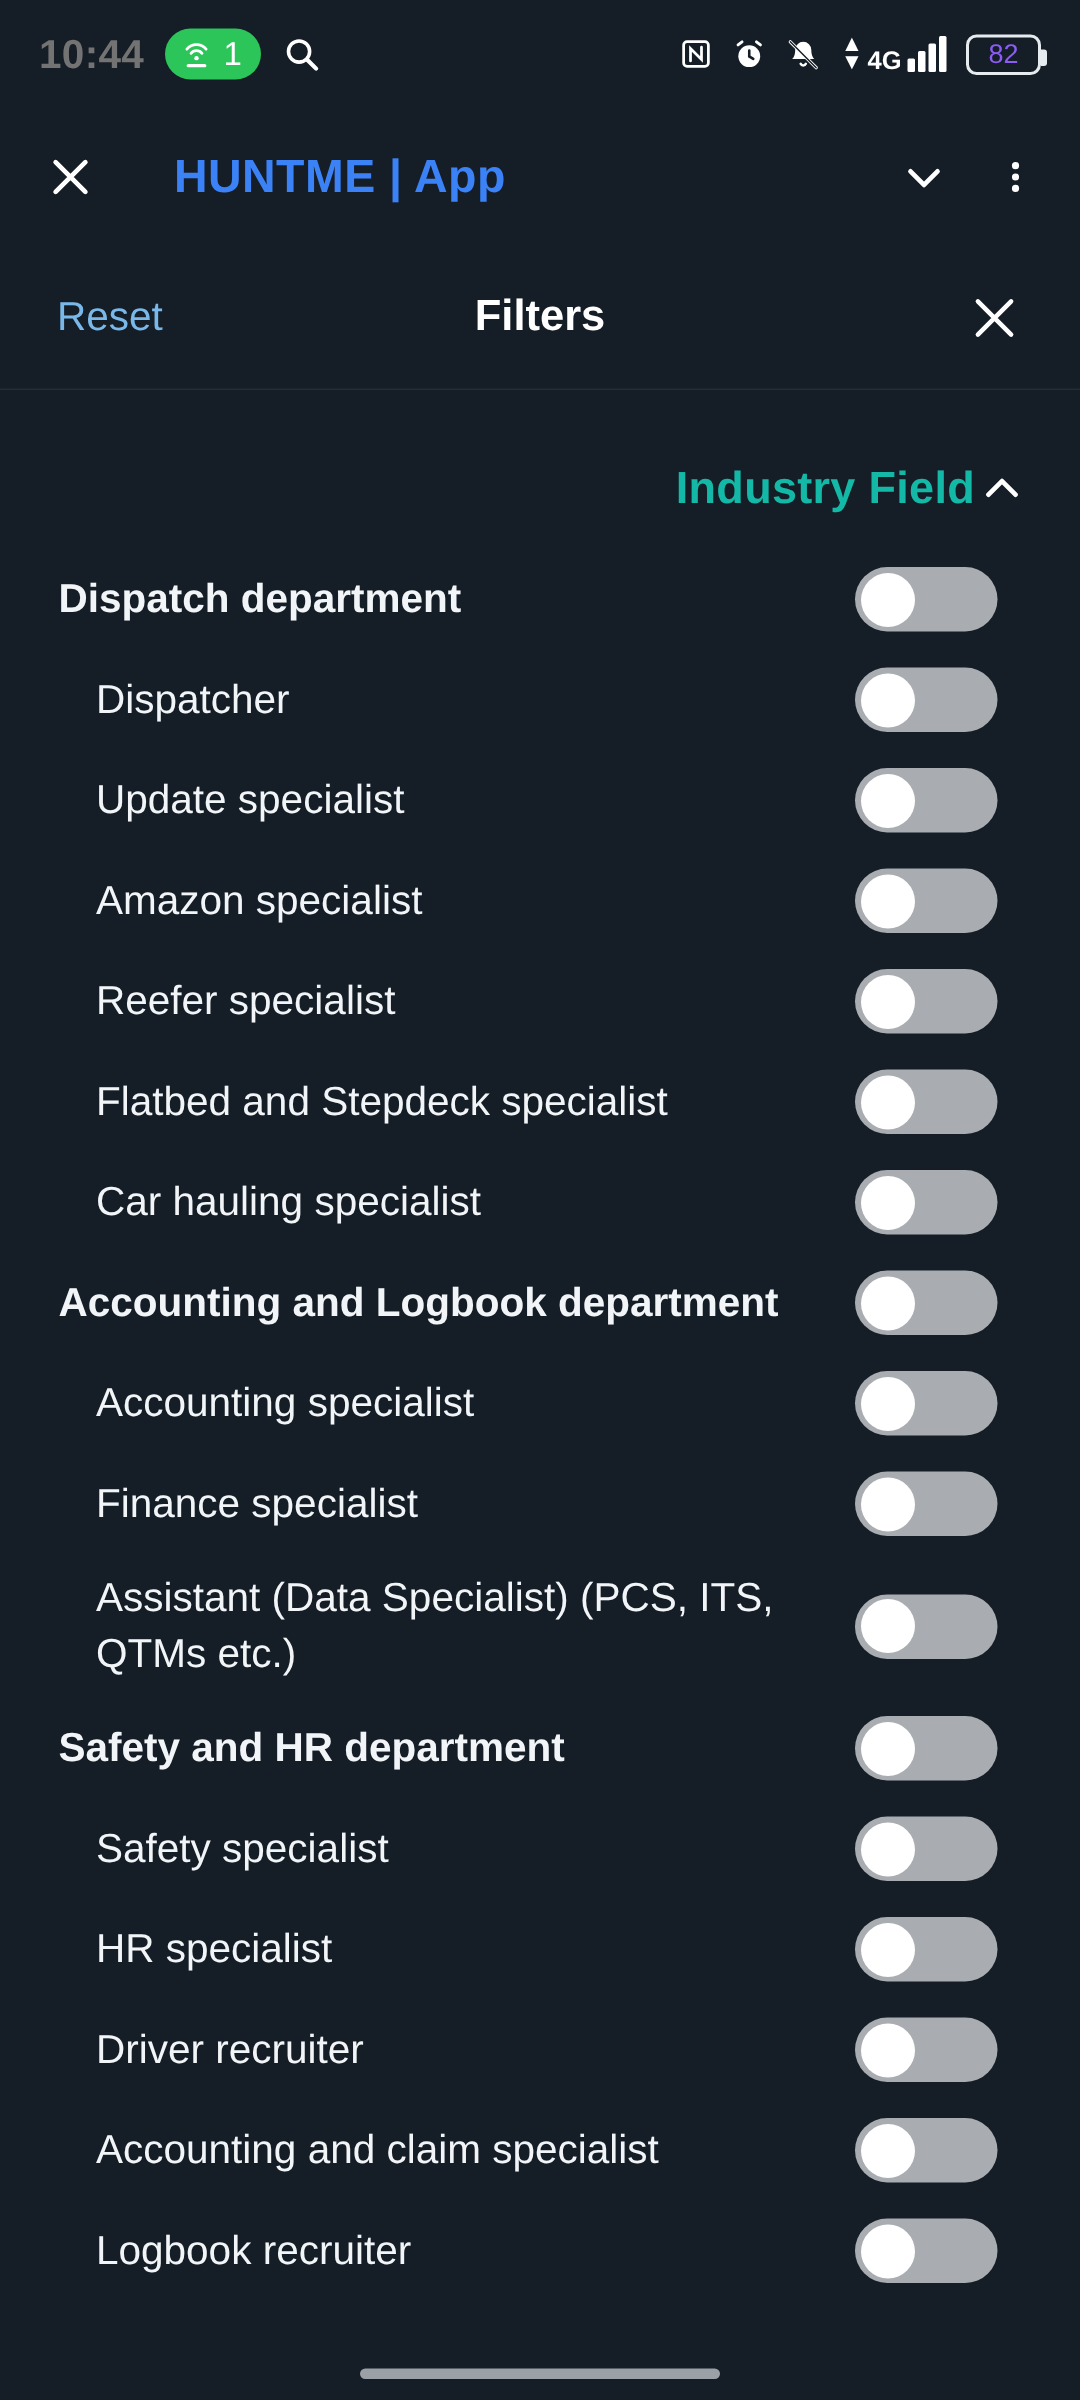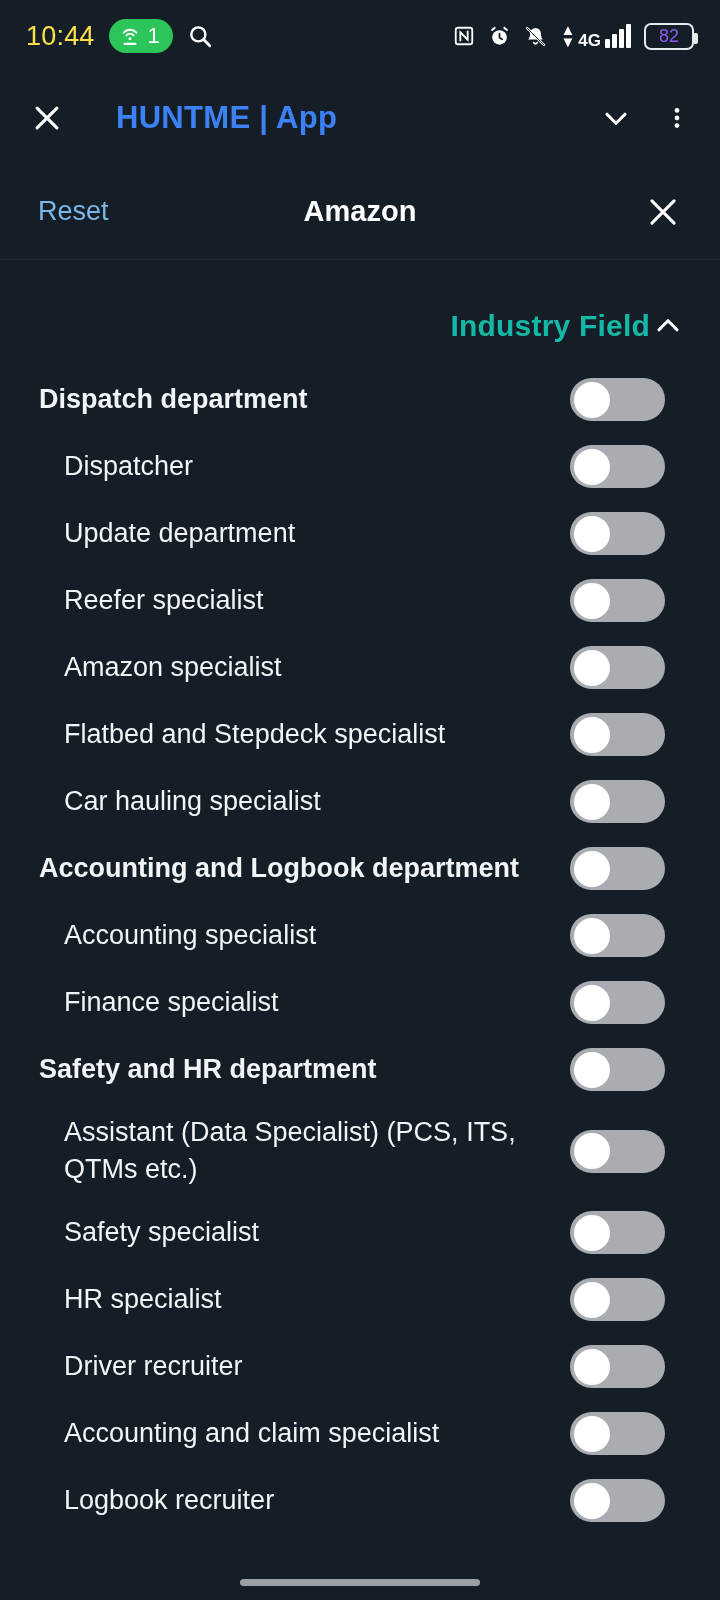--- a/index.html
+++ b/index.html
@@ -10,21 +10,21 @@
     overflow:hidden;
   }
   body { position:relative; }
 
   
   .statusbar{
     height:72px; display:flex; align-items:center;
     padding:0 26px; background:#151d26;
   }
   .sb-left{ display:flex; align-items:center; gap:14px; flex:1; }
-  .sb-clock{ color:#fde047; font-size:27px; font-weight:400; letter-spacing:.2px; }
+  .sb-clock{ color:#737373; font-size:27px; font-weight:700; letter-spacing:.2px; }
   .hotspot-badge{
     display:flex; align-items:center; gap:7px;
     background:#2bc55a; border-radius:22px;
     padding:4px 13px 4px 10px; height:34px;
   }
   .hotspot-badge .cnt{ color:#fff; font-size:22px; font-weight:500; }
   .sb-right{ display:flex; align-items:center; gap:13px; }
   .batt{
     display:flex; align-items:center; justify-content:center;
     width:50px; height:27px; border:2.5px solid #e6ebef;
@@ -175,21 +175,21 @@
     <svg width="26" height="32" viewBox="0 0 24 24">
       <circle cx="12" cy="5" r="2.2" fill="#fff"></circle>
       <circle cx="12" cy="12" r="2.2" fill="#fff"></circle>
       <circle cx="12" cy="19" r="2.2" fill="#fff"></circle>
     </svg>
   </div>
 </div>
 
 <div class="filterbar">
   <span class="reset">Reset</span>
-  <span class="filters-title">Amazon</span>
+  <span class="filters-title">Filters</span>
   <span class="close">
     <svg width="38" height="38" viewBox="0 0 24 24">
       <path d="M5 5l14 14M19 5L5 19" stroke="#fff" stroke-width="1.9" stroke-linecap="round"></path>
     </svg>
   </span>
 </div>
 
 <div class="section-head">
   <h2>Industry Field</h2>
   <svg width="36" height="36" viewBox="0 0 24 24">
@@ -204,33 +204,33 @@
         <span class="knob"></span>
       </span>
     </div>
     <div class="row child">
       <div class="lbl">Dispatcher</div>
       <span class="toggle">
         <span class="knob"></span>
       </span>
     </div>
     <div class="row child">
-      <div class="lbl">Update department</div>
+      <div class="lbl">Update specialist</div>
+      <span class="toggle">
+        <span class="knob"></span>
+      </span>
+    </div>
+    <div class="row child">
+      <div class="lbl">Amazon specialist</div>
       <span class="toggle">
         <span class="knob"></span>
       </span>
     </div>
     <div class="row child">
       <div class="lbl">Reefer specialist</div>
-      <span class="toggle">
-        <span class="knob"></span>
-      </span>
-    </div>
-    <div class="row child">
-      <div class="lbl">Amazon specialist</div>
       <span class="toggle">
         <span class="knob"></span>
       </span>
     </div>
     <div class="row child">
       <div class="lbl">Flatbed and Stepdeck specialist</div>
       <span class="toggle">
         <span class="knob"></span>
       </span>
     </div>
@@ -251,32 +251,32 @@
       <span class="toggle">
         <span class="knob"></span>
       </span>
     </div>
     <div class="row child">
       <div class="lbl">Finance specialist</div>
       <span class="toggle">
         <span class="knob"></span>
       </span>
     </div>
+    <div class="row child tall">
+      <div class="lbl">Assistant (Data Specialist) (PCS, ITS, QTMs etc.)</div>
+      <span class="toggle">
+        <span class="knob"></span>
+      </span>
+    </div>
     <div class="row dept">
       <div class="lbl">Safety and HR department</div>
       <span class="toggle">
         <span class="knob"></span>
       </span>
     </div>
-    <div class="row child tall">
-      <div class="lbl">Assistant (Data Specialist) (PCS, ITS, QTMs etc.)</div>
-      <span class="toggle">
-        <span class="knob"></span>
-      </span>
-    </div>
     <div class="row child">
       <div class="lbl">Safety specialist</div>
       <span class="toggle">
         <span class="knob"></span>
       </span>
     </div>
     <div class="row child">
       <div class="lbl">HR specialist</div>
       <span class="toggle">
         <span class="knob"></span>

